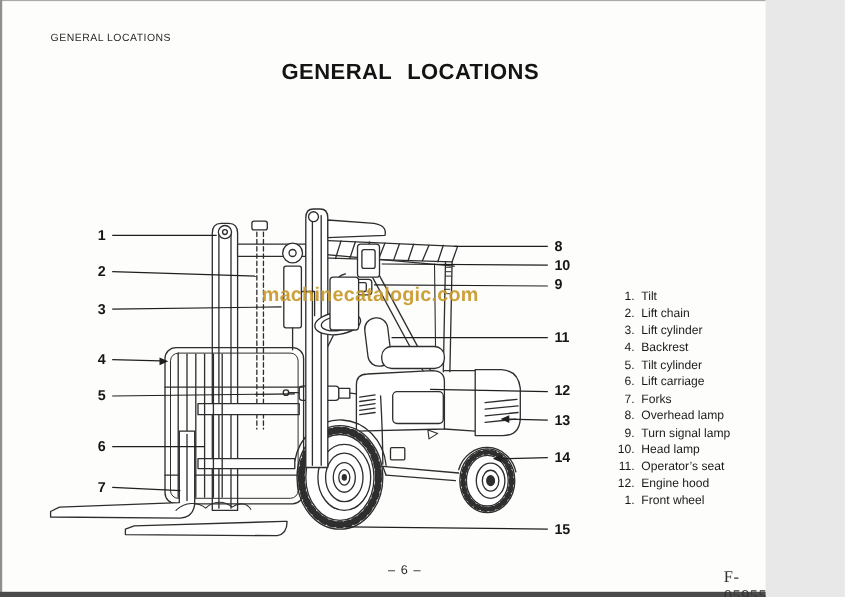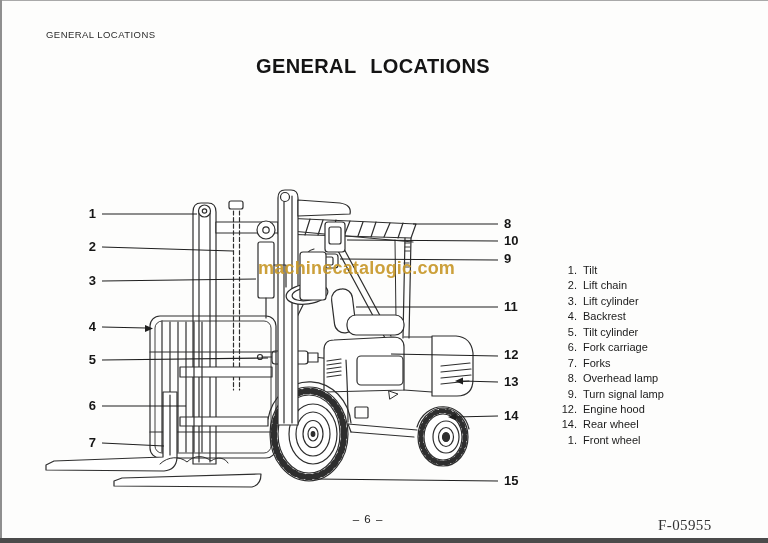--- a/index.html
+++ b/index.html
@@ -1,37 +1,37 @@
 <!DOCTYPE html>
 <html><head>
 <meta charset="utf-8">
 <style>
   * { margin:0; padding:0; box-sizing:border-box; }
   body { background:#e8e8e8; font-family:"Liberation Sans", sans-serif; }
   .page{
-    position:relative; width:768px; height:543px;
+    position:relative; width:696px; height:543px;
     background:#fdfdfc; overflow:hidden;
     color:#1c1c1c;
   }
   .scan-top   { position:absolute; left:0; top:0; width:768px; height:1px; background:#a9a9a9; }
   .scan-left  { position:absolute; left:0; top:0; width:2px; height:543px; background:#8f8f8f; }
   .scan-bottom{ position:absolute; left:0; bottom:0; width:768px; height:5px; background:#4b4b4b; }
 
   .header-label{
     position:absolute; left:46px; top:29px;
     font-size:9.5px; letter-spacing:.45px; color:#2b2b2b; font-weight:400;
   }
   .page-title{
     position:absolute; left:0; top:55px; width:746px; text-align:center;
     font-size:20px; font-weight:700; letter-spacing:.4px; word-spacing:8px; color:#141414;
   }
   .watermark{
     position:absolute; left:238px; top:258px;
     font-size:18px; font-weight:700; letter-spacing:.2px;
-    color:#c8992b; opacity:.92; z-index:5; white-space:nowrap;margin-left:20px;
+    color:#c8992b; opacity:.92; z-index:5; white-space:nowrap;
   }
   svg.diagram{ position:absolute; left:0; top:0; z-index:2; }
 
   .parts-list{
     position:absolute; left:551px; top:263px; z-index:3;
     list-style:none; font-size:11px; color:#1a1a1a;
   }
   .parts-list li{ display:flex; height:15.45px; line-height:15.45px; }
   .parts-list .pnum{ width:26px; text-align:right; margin-right:6px; }
   .parts-list .plabel{ white-space:nowrap; }
@@ -295,41 +295,45 @@
     <li>
         <span class="pnum">4.</span>
         <span class="plabel">Backrest</span>
       </li>
     <li>
         <span class="pnum">5.</span>
         <span class="plabel">Tilt cylinder</span>
       </li>
     <li>
         <span class="pnum">6.</span>
-        <span class="plabel">Fork carriage</span>
+        <span class="plabel">Lift carriage</span>
       </li>
     <li>
         <span class="pnum">7.</span>
         <span class="plabel">Forks</span>
       </li>
     <li>
         <span class="pnum">8.</span>
         <span class="plabel">Overhead lamp</span>
       </li>
     <li>
         <span class="pnum">9.</span>
         <span class="plabel">Turn signal lamp</span>
       </li>
     <li>
+        <span class="pnum">10.</span>
+        <span class="plabel">Head lamp</span>
+      </li>
+    <li>
+        <span class="pnum">11.</span>
+        <span class="plabel">Operator’s seat</span>
+      </li>
+    <li>
         <span class="pnum">12.</span>
         <span class="plabel">Engine hood</span>
-      </li>
-    <li>
-        <span class="pnum">14.</span>
-        <span class="plabel">Rear wheel</span>
       </li>
     <li>
         <span class="pnum">1.</span>
         <span class="plabel">Front wheel</span>
       </li>
   </ul>
 
   <div class="page-number">– 6 –</div>
   <div class="doc-code">F-05955</div>
 </div>

